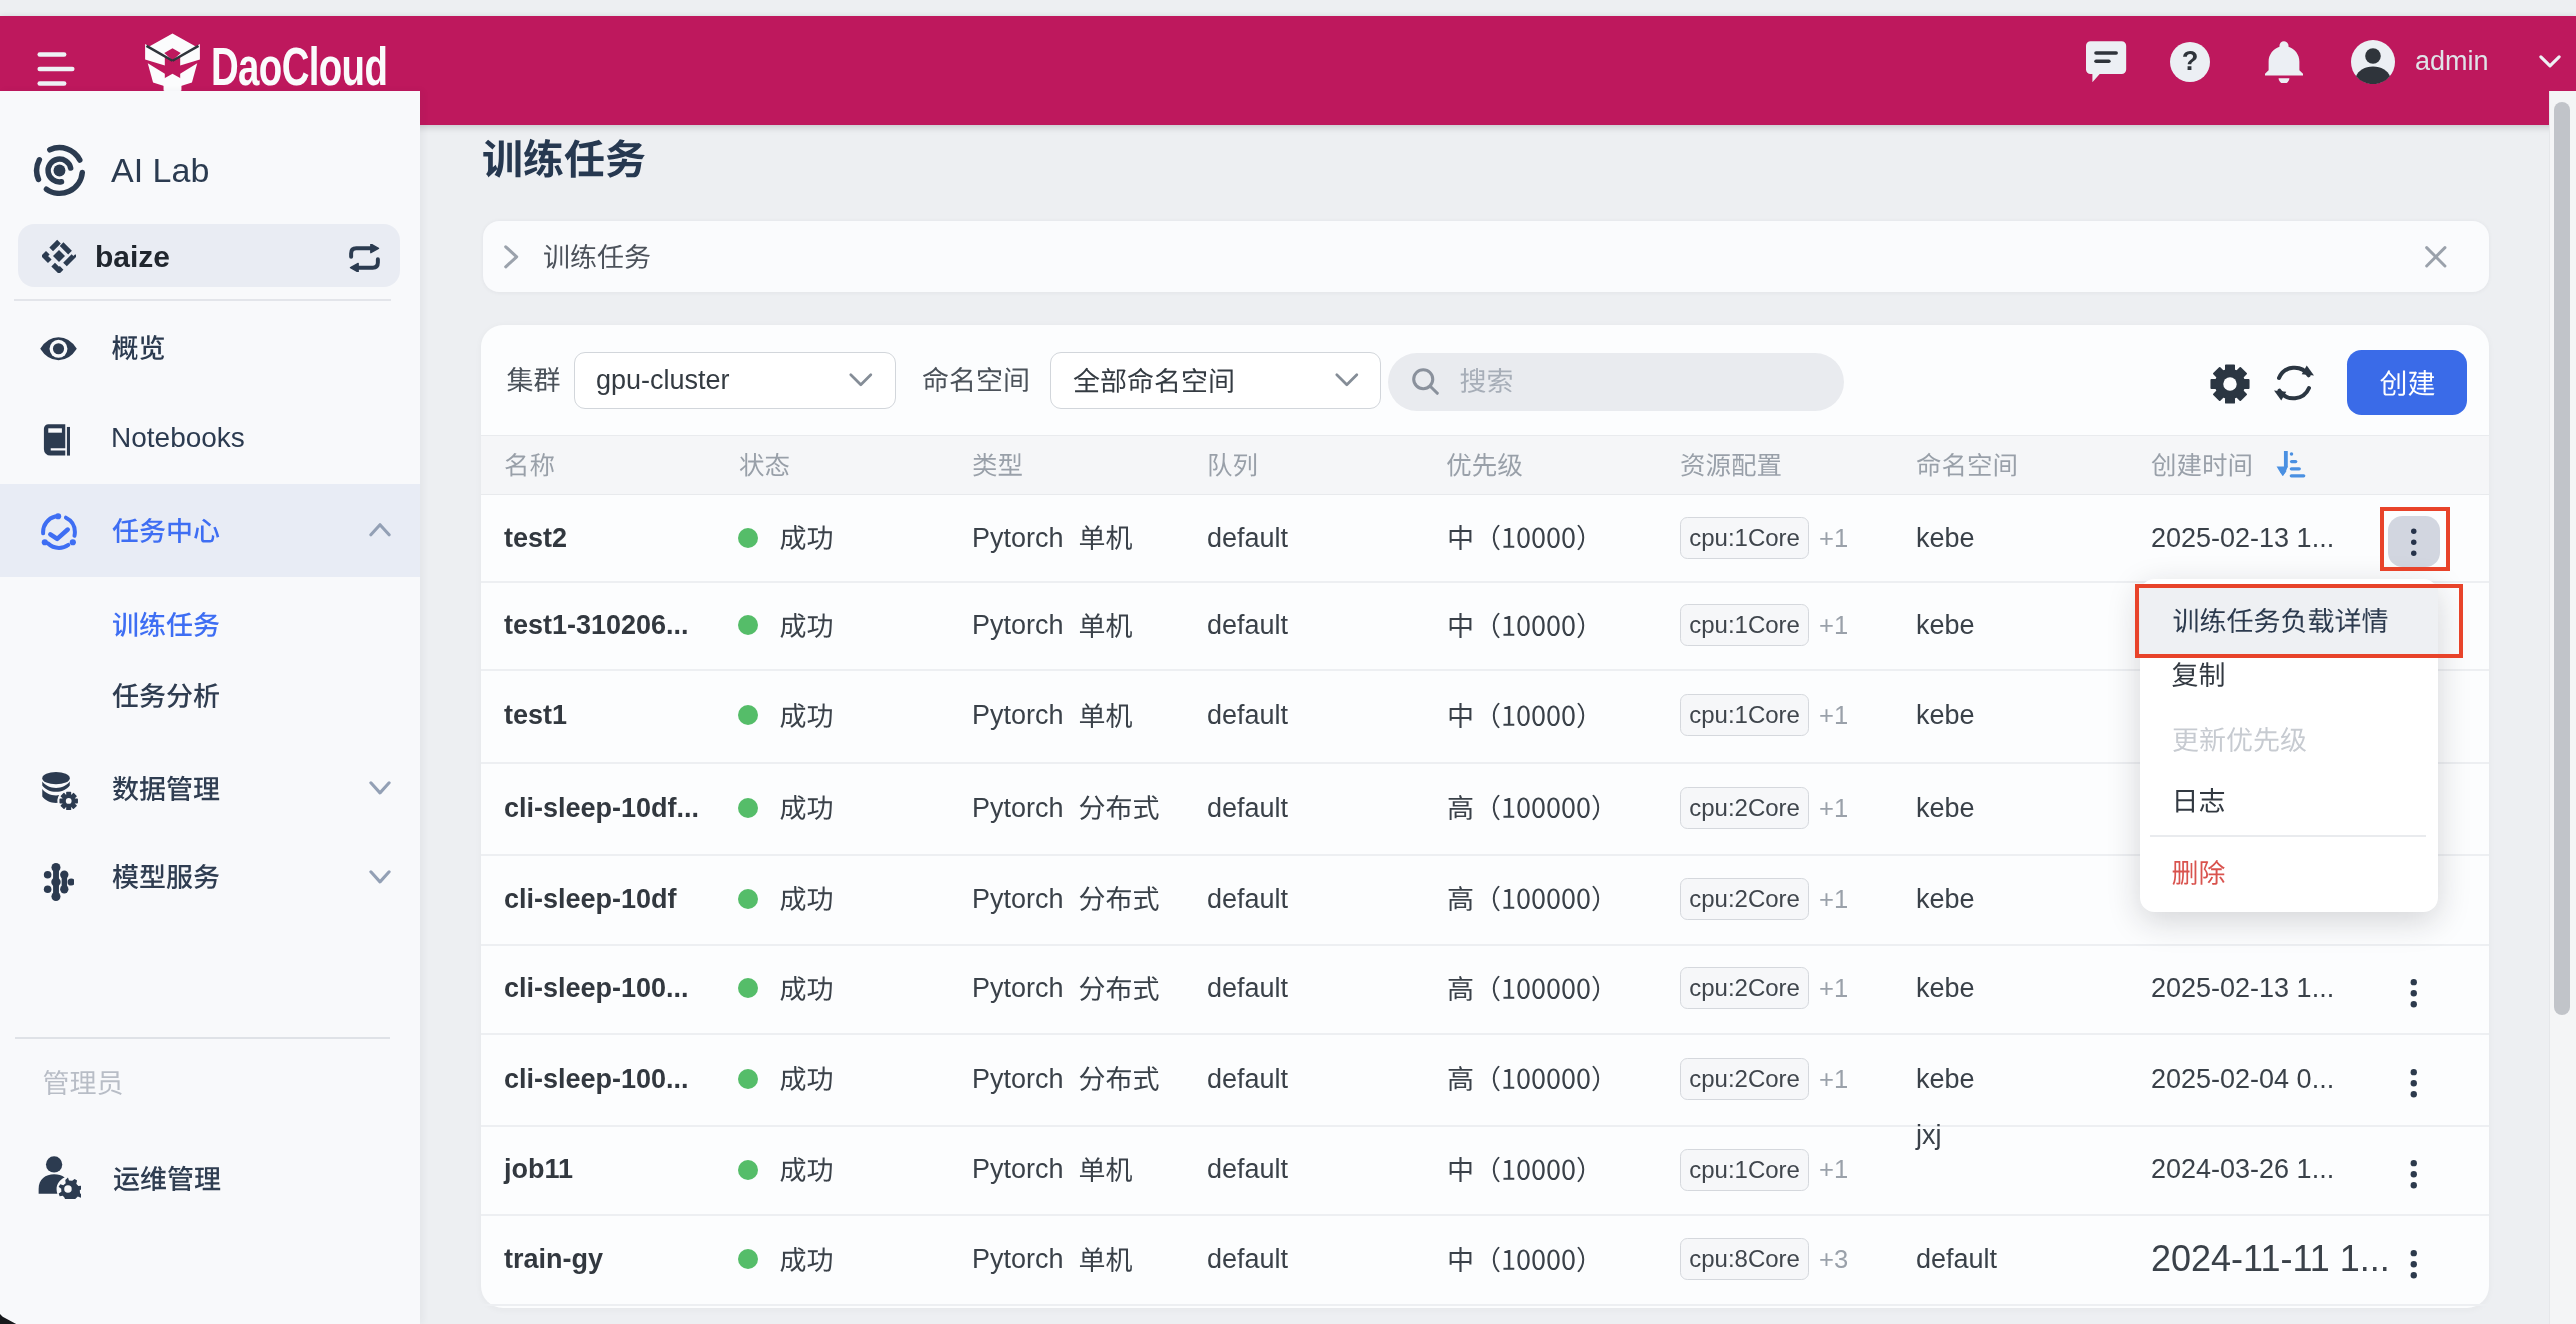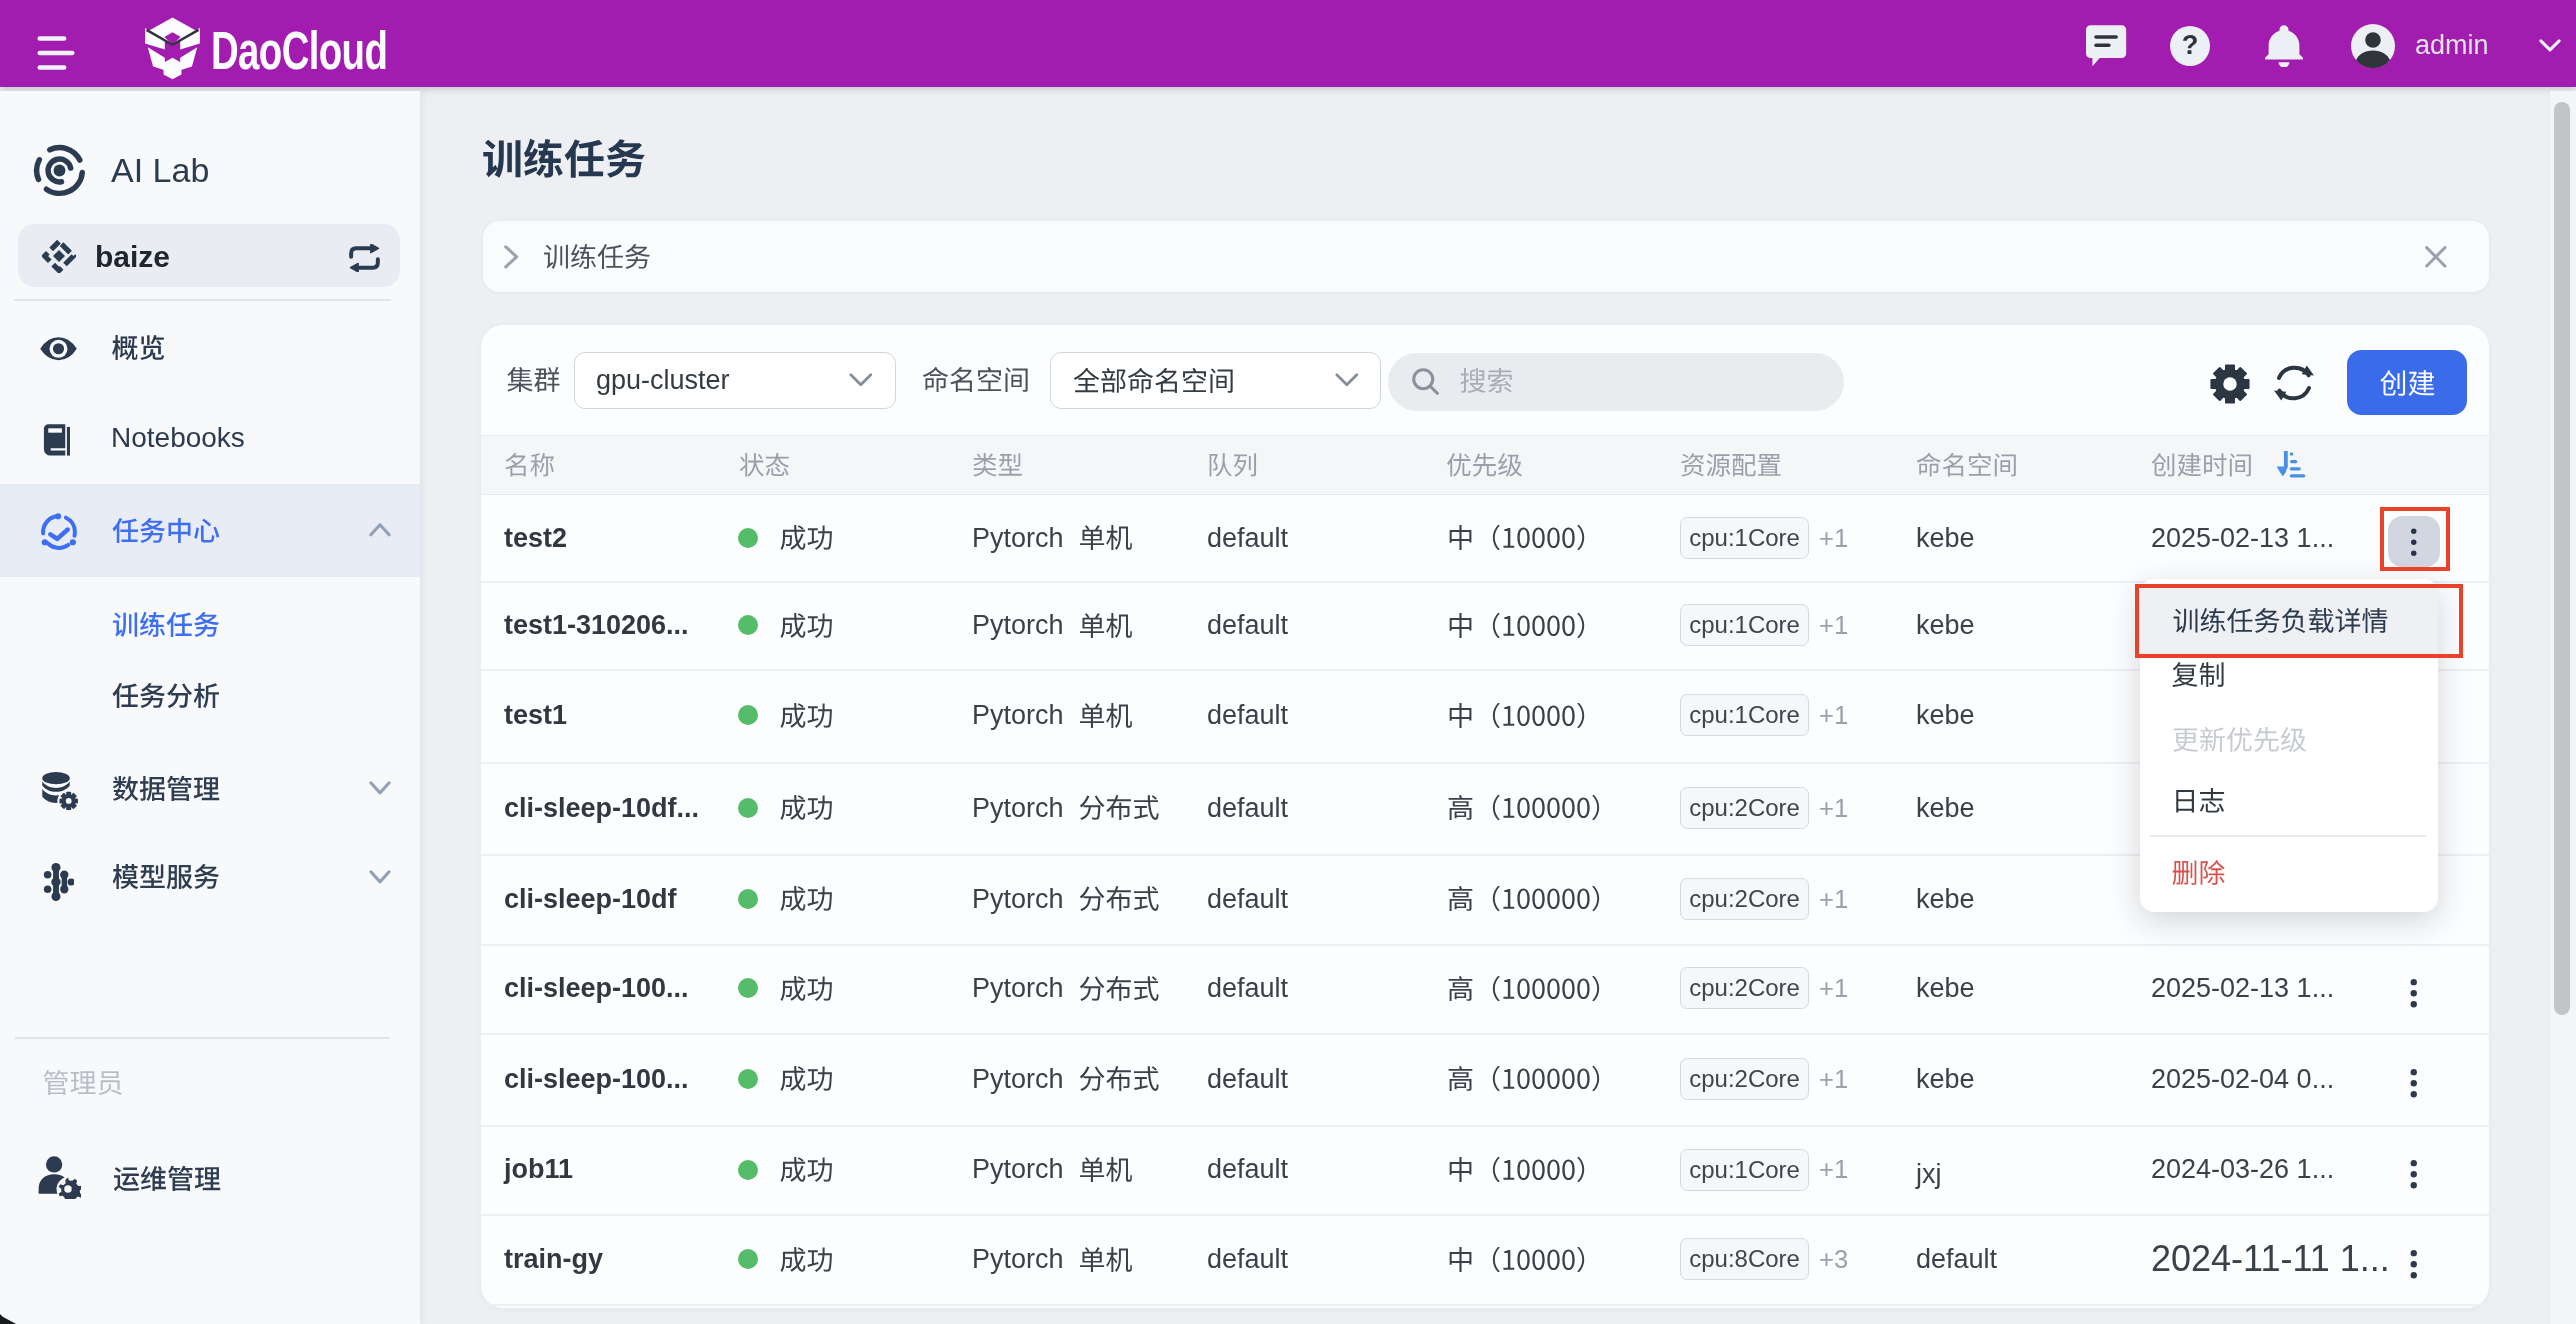--- a/index.html
+++ b/index.html
@@ -85,21 +85,21 @@
       <path id="q74" d="M288 -442H753V-374H288ZM288 -559H753V-493H288ZM213 -614V-319H325C268 -243 180 -173 93 -127C109 -115 135 -90 147 -78C187 -102 229 -132 269 -166C311 -123 362 -85 422 -54C301 -18 165 3 33 13C45 30 58 61 62 80C214 65 372 36 508 -15C628 32 769 60 920 72C930 53 947 23 963 6C830 -2 705 -21 596 -52C688 -97 766 -155 818 -228L771 -259L759 -255H358C375 -275 391 -296 405 -317L399 -319H831V-614ZM267 -840C220 -741 134 -649 48 -590C63 -576 86 -545 96 -530C148 -570 201 -622 246 -680H902V-743H292C308 -768 323 -793 335 -819ZM700 -197C650 -151 583 -113 505 -83C430 -113 367 -151 320 -197Z"></path>
       <path id="q75" d="M676 -748V-194H747V-748ZM854 -830V-23C854 -7 849 -2 834 -2C815 -1 759 -1 700 -3C710 20 721 55 725 76C800 76 855 74 885 62C916 48 928 26 928 -24V-830ZM142 -816C121 -719 87 -619 41 -552C60 -545 93 -532 108 -524C125 -553 142 -588 158 -627H289V-522H45V-453H289V-351H91V-2H159V-283H289V79H361V-283H500V-78C500 -67 497 -64 486 -64C475 -63 442 -63 400 -65C409 -46 418 -19 421 1C476 1 515 0 538 -11C563 -23 569 -42 569 -76V-351H361V-453H604V-522H361V-627H565V-696H361V-836H289V-696H183C194 -730 204 -766 212 -802Z"></path>
       <path id="q76" d="M252 -238 188 -212C222 -154 264 -108 313 -71C252 -36 166 -7 47 15C63 32 83 64 92 81C222 53 315 16 382 -28C520 45 704 68 937 77C941 52 955 20 969 3C745 -3 572 -18 443 -76C495 -127 522 -185 534 -247H873V-634H545V-719H935V-787H65V-719H467V-634H156V-247H455C443 -199 420 -154 374 -114C326 -146 285 -186 252 -238ZM228 -411H467V-371C467 -350 467 -329 465 -309H228ZM543 -309C544 -329 545 -349 545 -370V-411H798V-309ZM228 -571H467V-471H228ZM545 -571H798V-471H545Z"></path>
       <path id="q77" d="M360 -213C390 -163 426 -95 442 -51L495 -83C480 -125 444 -190 411 -240ZM135 -235C115 -174 82 -112 41 -68C56 -59 82 -40 94 -30C133 -77 173 -150 196 -220ZM553 -744V-400C553 -267 545 -95 460 25C476 34 506 57 518 71C610 -59 623 -256 623 -400V-432H775V75H848V-432H958V-502H623V-694C729 -710 843 -736 927 -767L866 -822C794 -792 665 -762 553 -744ZM214 -827C230 -799 246 -765 258 -735H61V-672H503V-735H336C323 -768 301 -811 282 -844ZM377 -667C365 -621 342 -553 323 -507H46V-443H251V-339H50V-273H251V-18C251 -8 249 -5 239 -5C228 -4 197 -4 162 -5C172 13 182 41 184 59C233 59 267 58 290 47C313 36 320 18 320 -17V-273H507V-339H320V-443H519V-507H391C410 -549 429 -603 447 -652ZM126 -651C146 -606 161 -546 165 -507L230 -525C225 -563 208 -622 187 -665Z"></path>
       <path id="q78" d="M253 -352H752V-71H253ZM253 -426V-697H752V-426ZM176 -772V69H253V4H752V64H832V-772Z"></path>
       <path id="q79" d="M270 -256V-38C270 44 301 66 416 66C440 66 618 66 644 66C741 66 765 33 776 -98C755 -103 724 -113 707 -126C702 -19 693 -2 639 -2C600 -2 450 -2 420 -2C356 -2 345 -9 345 -39V-256ZM378 -316C460 -268 556 -194 601 -143L656 -194C608 -246 510 -315 430 -361ZM744 -232C794 -147 850 -33 873 36L946 5C921 -62 862 -174 812 -257ZM150 -247C130 -169 95 -68 50 -5L117 30C162 -36 196 -143 217 -224ZM459 -840V-696H56V-624H459V-454H121V-383H886V-454H537V-624H947V-696H537V-840Z"></path>
       <path id="q80" d="M709 -729V-164H770V-729ZM854 -823V-5C854 10 849 14 836 14C823 14 781 15 733 13C743 32 753 62 755 80C819 80 860 78 885 67C910 56 920 36 920 -5V-823ZM44 -450V-381H108V-331C108 -207 103 -59 39 43C55 50 82 69 94 81C162 -27 171 -199 171 -332V-381H264V-12C264 -1 260 3 250 3C239 3 207 4 171 3C180 20 188 51 190 69C243 69 277 67 298 55C320 44 327 23 327 -11V-381H397V-374C397 -242 393 -71 337 46C352 53 380 69 392 79C452 -44 460 -235 460 -375V-381H553V-12C553 0 549 3 539 4C528 4 496 4 460 3C469 21 477 51 479 69C533 69 566 67 587 56C609 44 616 24 616 -11V-381H668V-450H616V-808H397V-450H327V-808H108V-450ZM171 -741H264V-450H171ZM460 -741H553V-450H460Z"></path>
       <path id="q81" d="M474 -221C440 -149 389 -74 336 -22C353 -12 382 8 394 19C445 -36 502 -122 541 -202ZM764 -200C817 -136 879 -47 907 10L967 -25C938 -81 877 -166 820 -229ZM78 -800V77H145V-732H274C250 -665 219 -576 189 -505C266 -426 285 -358 285 -303C285 -271 279 -244 262 -233C254 -226 243 -224 229 -223C213 -222 191 -222 167 -225C178 -205 184 -177 185 -158C209 -157 236 -157 257 -159C278 -162 297 -168 311 -179C340 -199 352 -241 352 -296C351 -358 333 -430 256 -513C292 -592 331 -691 362 -774L314 -803L303 -800ZM371 -345V-276H634V-7C634 6 630 11 614 11C600 12 551 12 495 10C507 30 517 59 521 79C593 79 639 78 668 66C697 55 706 34 706 -7V-276H954V-345H706V-467H860V-533H465V-467H634V-345ZM661 -847C595 -727 470 -611 344 -546C362 -532 383 -509 394 -492C493 -549 590 -634 664 -730C749 -624 835 -557 924 -501C935 -522 957 -546 975 -561C882 -611 789 -678 702 -784L725 -822Z"></path>
     </defs>
   </svg>
-<div class="abs" style="left:0;top:0;width:2576px;height:87px;background:#a21caf;box-shadow:0 1.8px 7.3px rgba(0,0,0,.18)">
+<div class="abs" style="left:0;top:16px;width:2576px;height:109px;background:#be185d;box-shadow:0 1.8px 7.3px rgba(0,0,0,.18)">
 <svg class="abs" style="left:37px;top:33px" width="38" height="40" viewBox="0 0 42 44">
 <g stroke="#eef1f5" stroke-width="5" stroke-linecap="round">
 <line x1="3" y1="6" x2="30" y2="6"></line>
         <line x1="3" y1="22" x2="39" y2="22"></line>
         <line x1="3" y1="38" x2="30" y2="38"></line>
       </g>
     </svg>
 <svg class="abs" style="left:144px;top:17.4px" width="57" height="63" viewBox="0 0 62 69">
 <g fill="#fbfcfd" fill-rule="evenodd">
 <path d="M31 0.5 L57.5 15.3 L31 30.1 L4.5 15.3 Z M31 16.8 L40 22 L31 30.1 L22 22 Z"></path>
@@ -724,21 +724,21 @@
         <use href="#q63" x="2000"></use>
         <use href="#q64" x="2555"></use>
         <use href="#q64" x="3110"></use>
         <use href="#q64" x="3665"></use>
         <use href="#q64" x="4220"></use>
         <use href="#q65" x="4775"></use>
       </g>
     </svg></div>
 <div class="abs flex" style="left:1680px;top:1149px;height:42px;padding:0 8.2px;border:1.8px solid #d5d8dd;border-radius:7.3px;background:#f6f7f9;font-size:24px;color:#3f454c">cpu:1Core</div>
 <div class="abs flex" style="left:1819px;top:1125px;height:89px;font-size:25.6px;color:#9aa1aa">+1</div>
-<div class="abs flex" style="left:1916px;top:1125px;height:98px;font-size:27px;color:#3a4149">jxj</div>
+<div class="abs flex" style="left:1916px;top:1086px;height:98px;font-size:27px;color:#3a4149">jxj</div>
 <div class="abs flex" style="left:2151px;top:1125px;height:89px;font-size:27px;color:#3a4149">2024-03-26 1...</div>
 <svg class="abs" style="left:2406px;top:1160px" width="15.5" height="29" viewBox="0 0 17 32">
 <g fill="#2c3a4c">
       <circle cx="8.5" cy="3.5" r="3.5"></circle>
       <circle cx="8.5" cy="15.7" r="3.5"></circle>
       <circle cx="8.5" cy="27.9" r="3.5"></circle>
     </g>
   </svg>
 <div class="abs" style="left:481px;top:1304px;width:2008px;height:1.8px;background:#edeff2"></div>
 <div class="abs flex" style="left:504px;top:1214px;height:90px;font-size:27px;font-weight:700;color:#32383f">train-gy</div>

